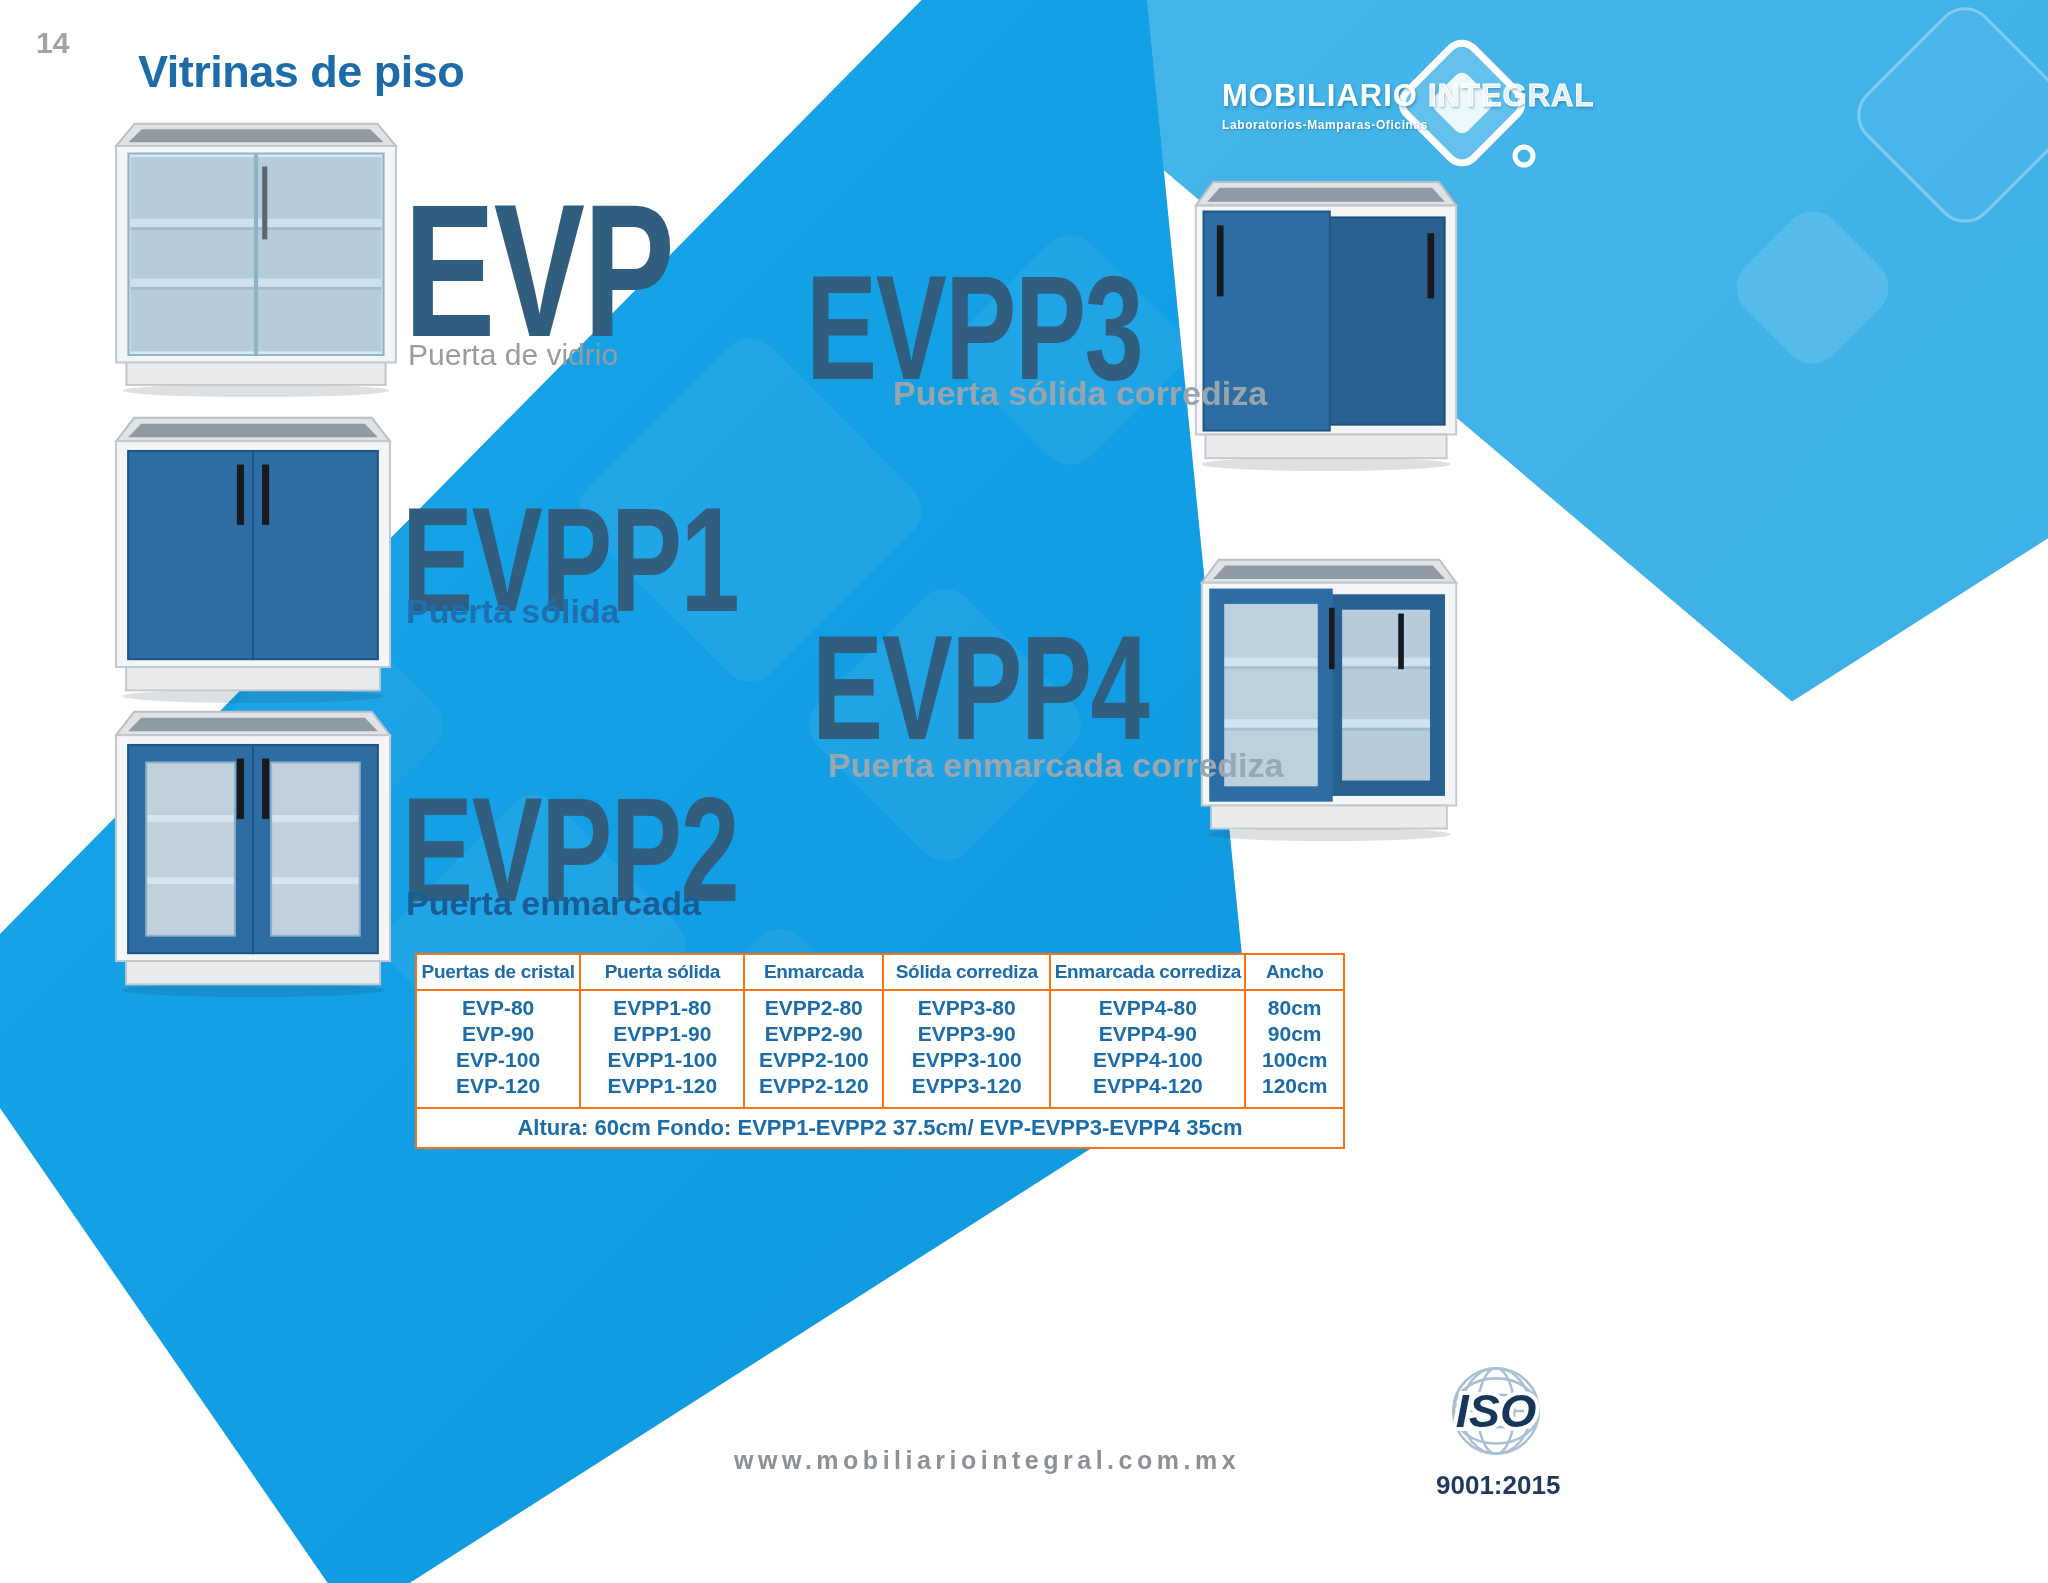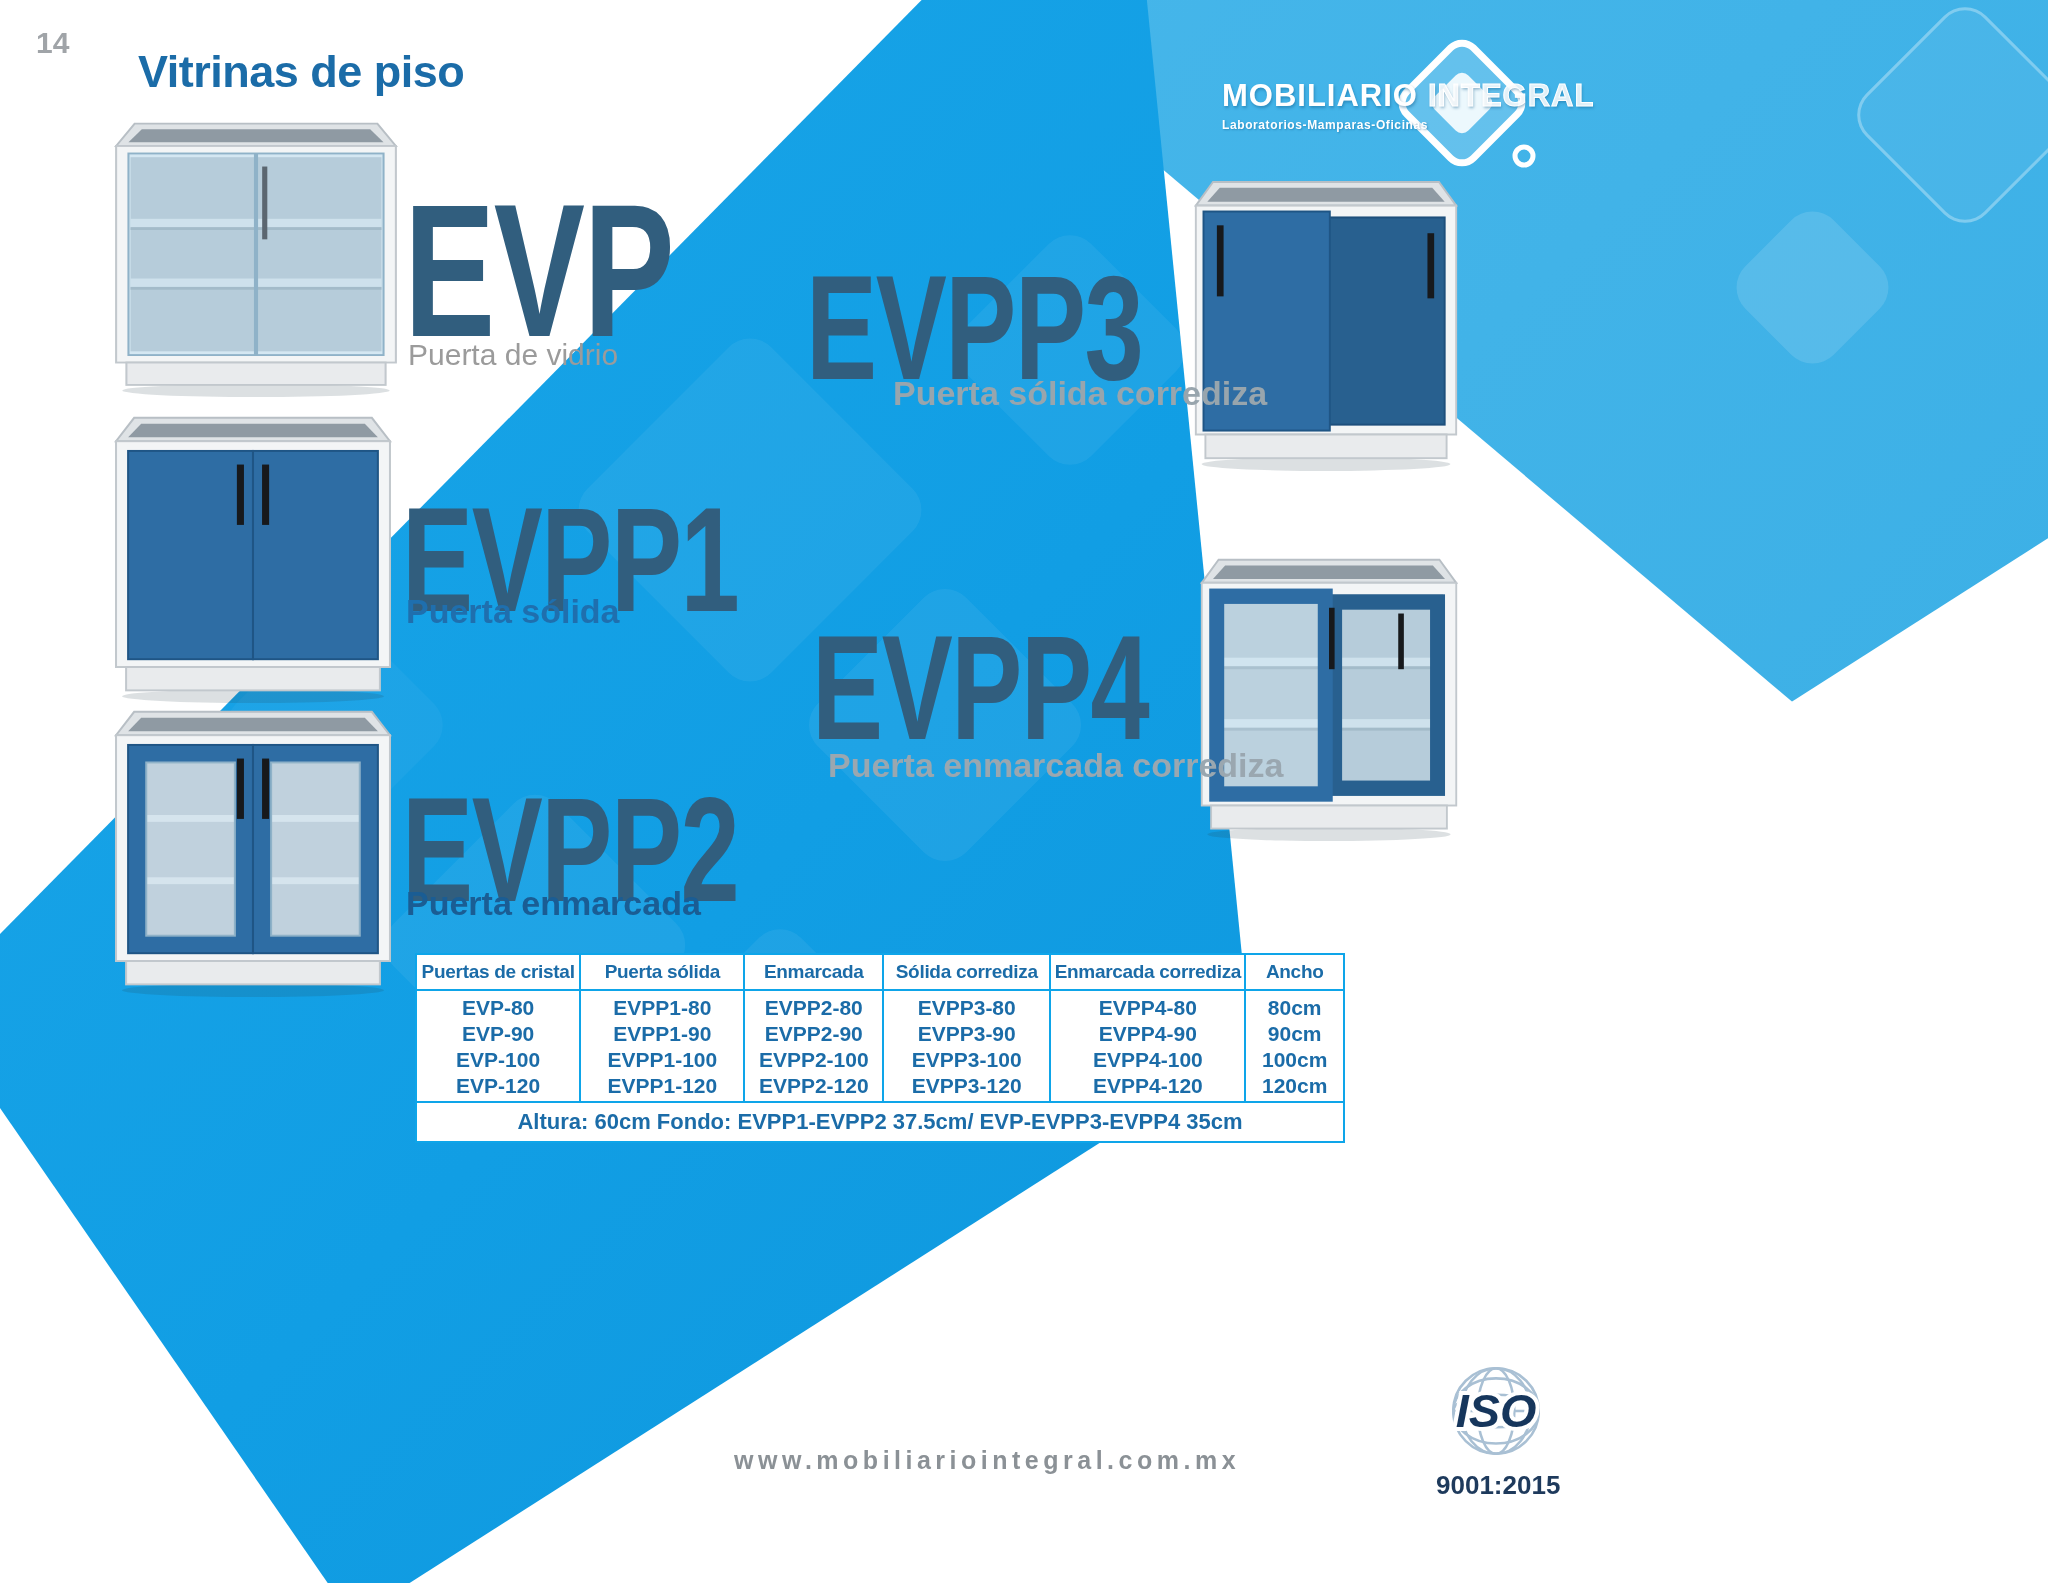--- a/index.html
+++ b/index.html
@@ -66,27 +66,27 @@
   .cab .kick { fill:#e9ebed; stroke:#c2c8cd; stroke-width:2; }
   .cab .door { fill:var(--door-blue,#2e6da4); stroke:#1f5585; stroke-width:2; }
   .cab .door-back { fill:#28608f; stroke:#1d4f7c; stroke-width:2; }
   .cab .glass { fill:rgba(175,214,238,0.45); stroke:#8fb2c8; stroke-width:2; }
   .cab .handle { fill:#17191c; }
   .cab .shadow { fill:rgba(40,60,75,0.16); }
 
   
   #models-table { position:absolute; left:415px; top:953px; width:930px;
     border-collapse:collapse; background:#fff; table-layout:fixed; }
-  #models-table th, #models-table td { border:2px solid #0ea5e9; }
+  #models-table th, #models-table td { border:2px solid #f97316; }
   #models-table th { font-size:19px; font-weight:700; color:var(--blue-text,#1b6ca8);
     padding:6px 1px; letter-spacing:-0.3px; white-space:nowrap; overflow:hidden; }
   #models-table th:nth-child(1){width:160px} #models-table th:nth-child(2){width:160px}
   #models-table th:nth-child(3){width:135px} #models-table th:nth-child(4){width:163px}
   #models-table th:nth-child(5){width:190px} #models-table th:nth-child(6){width:96px}
-  #models-table tbody td { padding:4px 0 2px; vertical-align:top; text-align:center; }
+  #models-table tbody td { padding:4px 0 8px; vertical-align:top; text-align:center; }
   #models-table tbody td div { font-size:21px; font-weight:700; color:var(--blue-text,#1b6ca8); line-height:26px; }
   #models-table tfoot td { font-size:22px; font-weight:700; color:var(--blue-text,#1b6ca8);
     text-align:center; padding:6px 0; }
 
   
   .sefa { position:absolute; left:50px; top:1370px; width:140px; text-align:center; color:var(--navy,#1e3a5c); }
   .sefa-name { font-size:38px; font-weight:700; font-style:italic; letter-spacing:0.5px; line-height:1; }
   .sefa-reg { font-size:13px; vertical-align:super; }
   .sefa-member { font-size:12px; font-weight:700; letter-spacing:4px; margin-top:2px; }
   .website { position:absolute; left:734px; top:1446px; font-size:25px; font-weight:700;

